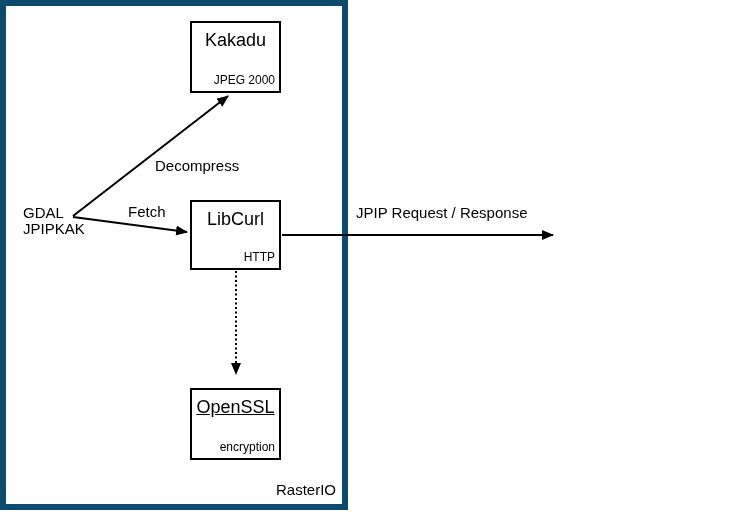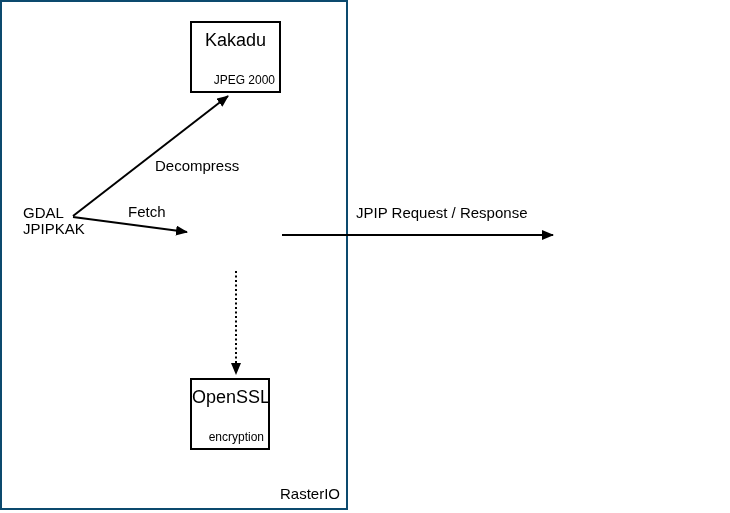--- a/index.html
+++ b/index.html
@@ -18,21 +18,21 @@
     z-index: 1;
   }
   svg.arrow-layer line {
     stroke: #000000;
     stroke-width: 2;
   }
   .outer-box {
     position: absolute;
     left: 0; top: 0;
     width: 348px; height: 510px;
-    border: 2px solid #0c4a6e;
+    border: 6px solid #0c4a6e;
     box-sizing: border-box;
     background: transparent;
     z-index: 0;
   }
   .outer-label {
     position: absolute;
     right: 6px; bottom: 6px;
     font-size: 15px;
     white-space: nowrap;
   }
@@ -56,21 +56,21 @@
     white-space: nowrap;
   }
   .node.center {
     display: flex;
     align-items: center;
     justify-content: center;
   }
   .node.center .node-title { margin: 0; }
   #kakadu-box  { left: 190px; top: 21px;  width: 91px;  height: 72px; }
   #libcurl-box { left: 190px; top: 200px; width: 91px;  height: 70px; }
-  #openssl-box { left: 190px; top: 378px; width: 80px;  height: 72px; }
+  #openssl-box { left: 190px; top: 388px; width: 91px;  height: 72px; text-decoration: underline; }
   #jpip-server-box { left: 555px; top: 168px; width: 173px; height: 132px; }
   .lbl {
     position: absolute;
     font-size: 15px;
     line-height: 16px;
     white-space: nowrap;
     z-index: 3;
   }
   #gdal-label { left: 23px; top: 205px; }
   #fetch-label { left: 128px; top: 204px; }
@@ -97,20 +97,24 @@
 
   <div class="outer-box">
     <span class="outer-label">RasterIO</span>
   </div>
 
   <div class="node" id="kakadu-box">
     <div class="node-title">Kakadu</div>
     <div class="node-sub">JPEG 2000</div>
   </div>
 
+  <div class="node" id="libcurl-box">
+    <div class="node-title">LibCurl</div>
+    <div class="node-sub">HTTP</div>
+  </div>
 
   <div class="node" id="openssl-box">
     <div class="node-title">OpenSSL</div>
     <div class="node-sub">encryption</div>
   </div>
 
 
   <div class="lbl" id="gdal-label">
     <div>GDAL</div>
     <div>JPIPKAK</div>

